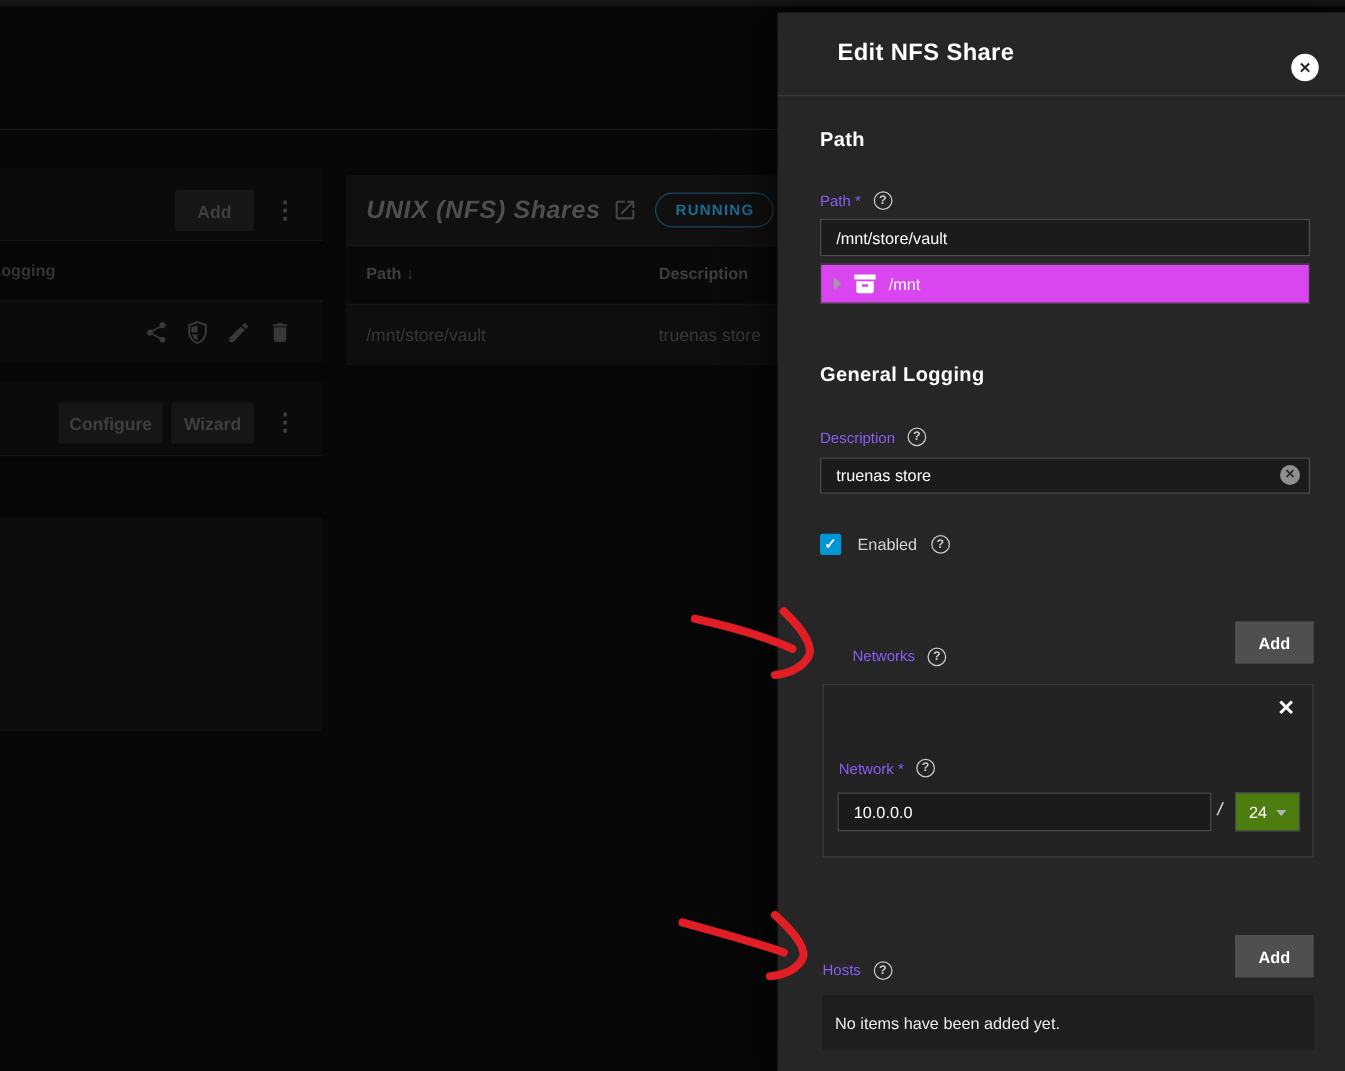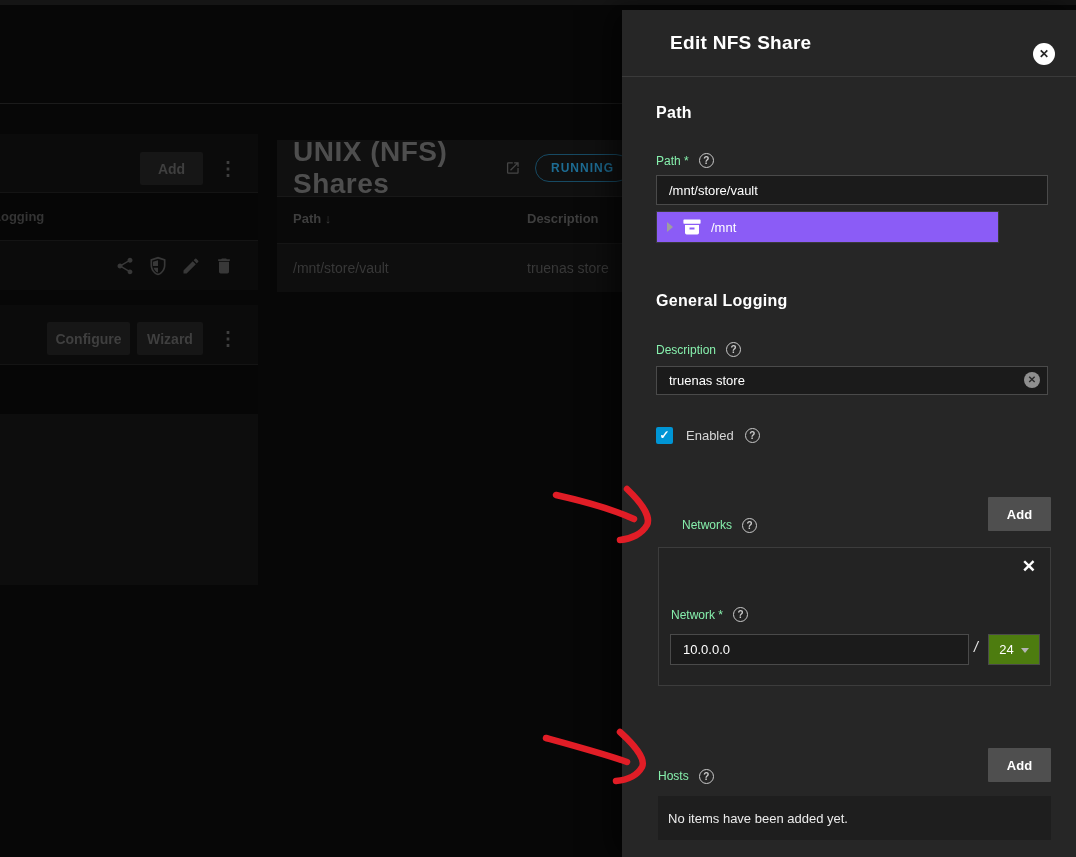--- a/index.html
+++ b/index.html
@@ -30,21 +30,21 @@
 
   #card2 { left:0; top:305px; width:258px; height:280px; }
   #card2 .toolbar { position:absolute; left:0; top:0; width:258px; height:59px; background:#0b0b0b; }
   #card2 .row-empty { position:absolute; left:0; top:59px; width:258px; height:50px;
     background:#060606; border-top:1px solid #141414; }
   #card2 .body { position:absolute; left:0; top:109px; width:258px; height:171px; background:#0d0d0d; }
 
   #nfscard { left:277px; top:140px; width:353px; height:152px; background:#101010; }
   #nfscard .titlerow { position:absolute; left:0; top:0; width:100%; height:56px;
     display:flex; align-items:center; padding-left:16px; gap:10px; }
-  #nfscard .title { color:#4e4e4e; font-size:28px; font-weight:bold; letter-spacing:.5px; }
+  #nfscard .title { color:#4e4e4e; font-size:20px; font-weight:bold; letter-spacing:.5px;font-style:italic; }
   #nfscard .extlink { width:20px; height:20px; fill:#454545; }
   #nfscard .badge { margin-left:4px; border:1px solid #174a63; border-radius:15px;
     color:#1d6c93; font-size:12px; font-weight:bold; letter-spacing:1px;
     padding:6px 15px; }
   #nfscard .headrow { position:absolute; left:0; top:56px; width:100%; height:47px;
     background:#090909; border-top:1px solid #181818; }
   #nfscard .headrow .h { position:absolute; top:14px; color:#3e3e3e; font-size:13px; font-weight:bold; }
   #nfscard .datarow { position:absolute; left:0; top:103px; width:100%; height:49px;
     background:#0e0e0e; border-top:1px solid #151515; }
   #nfscard .datarow .c { position:absolute; top:16px; color:#383838; font-size:14px; }
@@ -55,31 +55,31 @@
   #panel-header { position:absolute; left:0; top:0; width:100%; height:67px;
     border-bottom:1px solid #3a3a3a; }
   #panel-title { position:absolute; left:48px; top:22px; color:#ffffff;
     font-size:19px; font-weight:bold; letter-spacing:.3px; }
   #close-btn { position:absolute; right:21px; top:33px; width:22px; height:22px;
     background:#fff; color:#262626; border-radius:50%; font-size:12px; font-weight:bold;
     text-align:center; line-height:22px; cursor:pointer; }
 
   .sec-heading { position:absolute; left:34px; color:#fff; font-size:16px;
     font-weight:bold; letter-spacing:.3px; }
-  .fld-label { color:#86efac; font-size:12px; }
+  .fld-label { color:#8b5cf6; font-size:12px; }
   .label-row { position:absolute; display:flex; align-items:center; gap:10px; }
   .help { width:15px; height:15px; border:1.5px solid #c9c9c9; border-radius:50%;
     color:#c9c9c9; font-size:10px; font-weight:bold; text-align:center;
     line-height:13px; flex:0 0 auto; }
 
   .t-input { background:#1b1b1b; border:1px solid #4a4a4a; color:#fff;
     font-size:13px; font-family:"Liberation Sans", sans-serif; padding:0 12px; outline:none; }
 
-  #tree-box { position:absolute; left:34px; top:201px; width:343px; height:32px;
-    background:#8b5cf6; border:1px solid #3a3a3a; display:flex; align-items:center;
+  #tree-box { position:absolute; left:34px; top:201px; width:392px; height:32px;
+    background:#d946ef; border:1px solid #3a3a3a; display:flex; align-items:center;
     padding-left:10px; gap:9px; }
   .expand-caret { width:0; height:0; border-left:6px solid #9e9e9e;
     border-top:5px solid transparent; border-bottom:5px solid transparent; }
   .dataset-icon { width:20px; height:20px; fill:#fff; }
   #tree-box .node { color:#fff; font-size:13px; }
 
   #desc-wrap { position:absolute; left:34px; top:356px; width:392px; height:29px; }
   #desc-wrap input { width:100%; height:100%; }
   #desc-clear { position:absolute; right:8px; top:6px; width:16px; height:16px;
     background:#8f8f8f; color:#2a2a2a; border-radius:50%; font-size:10px;

